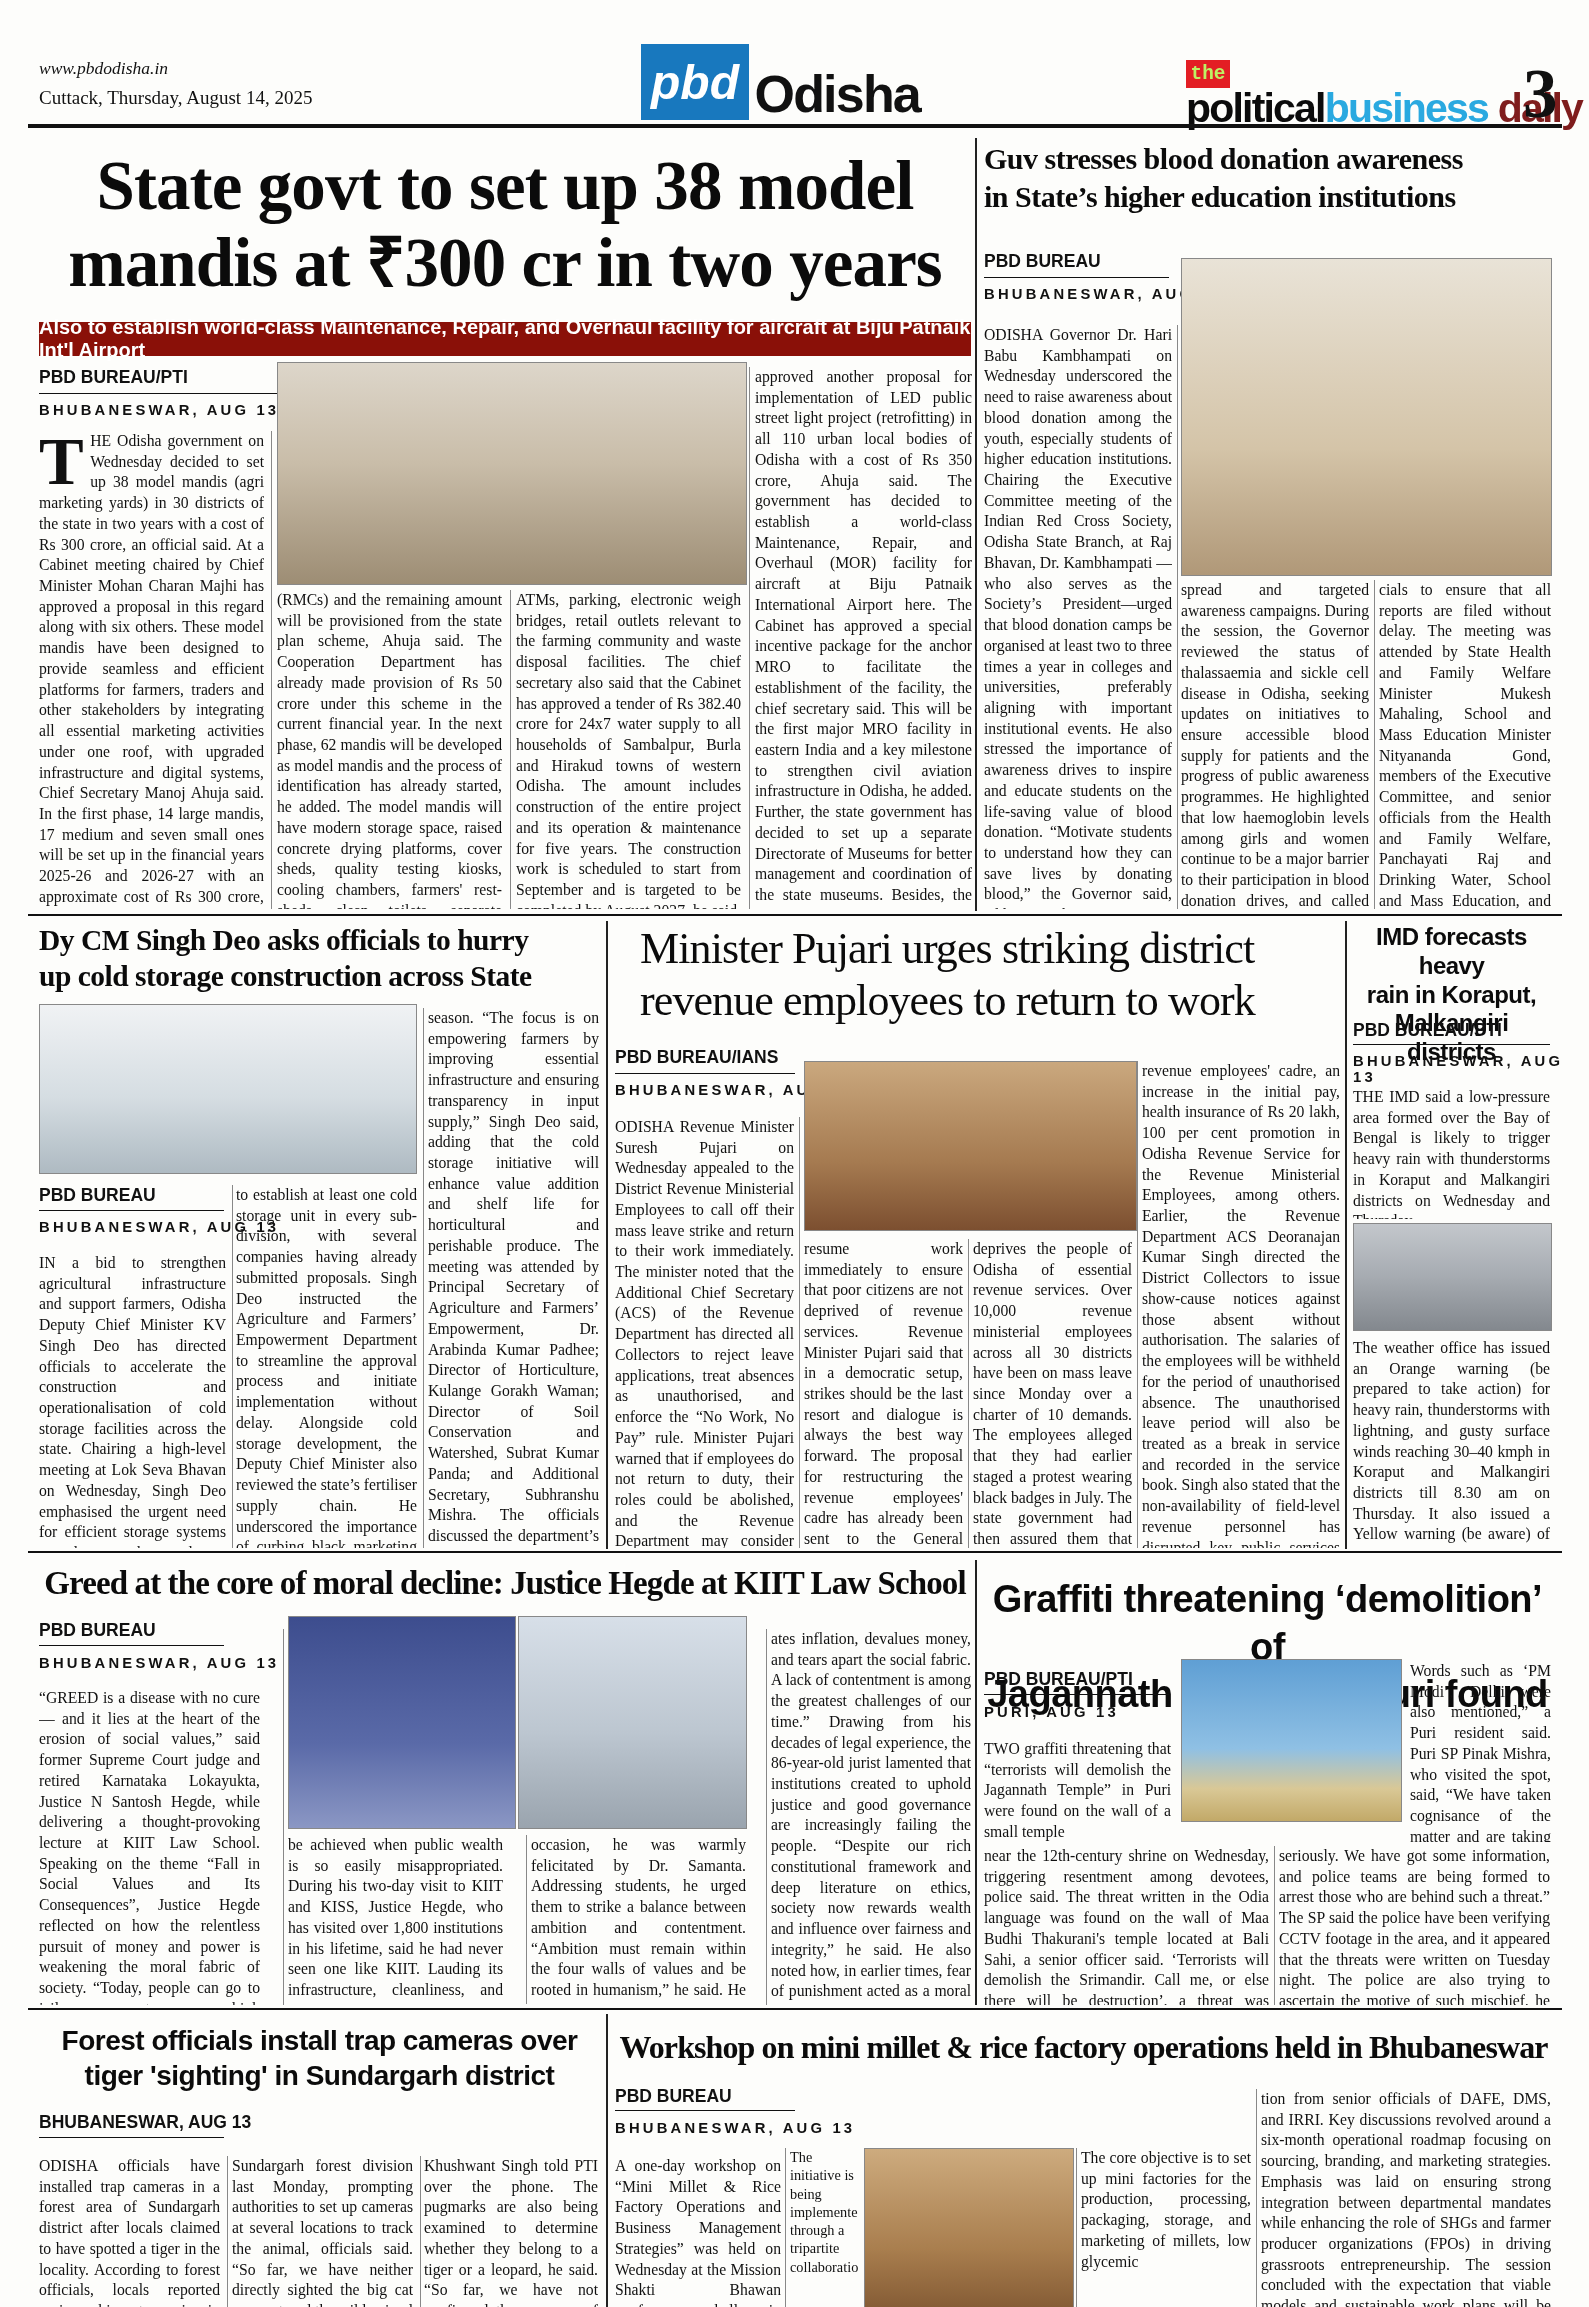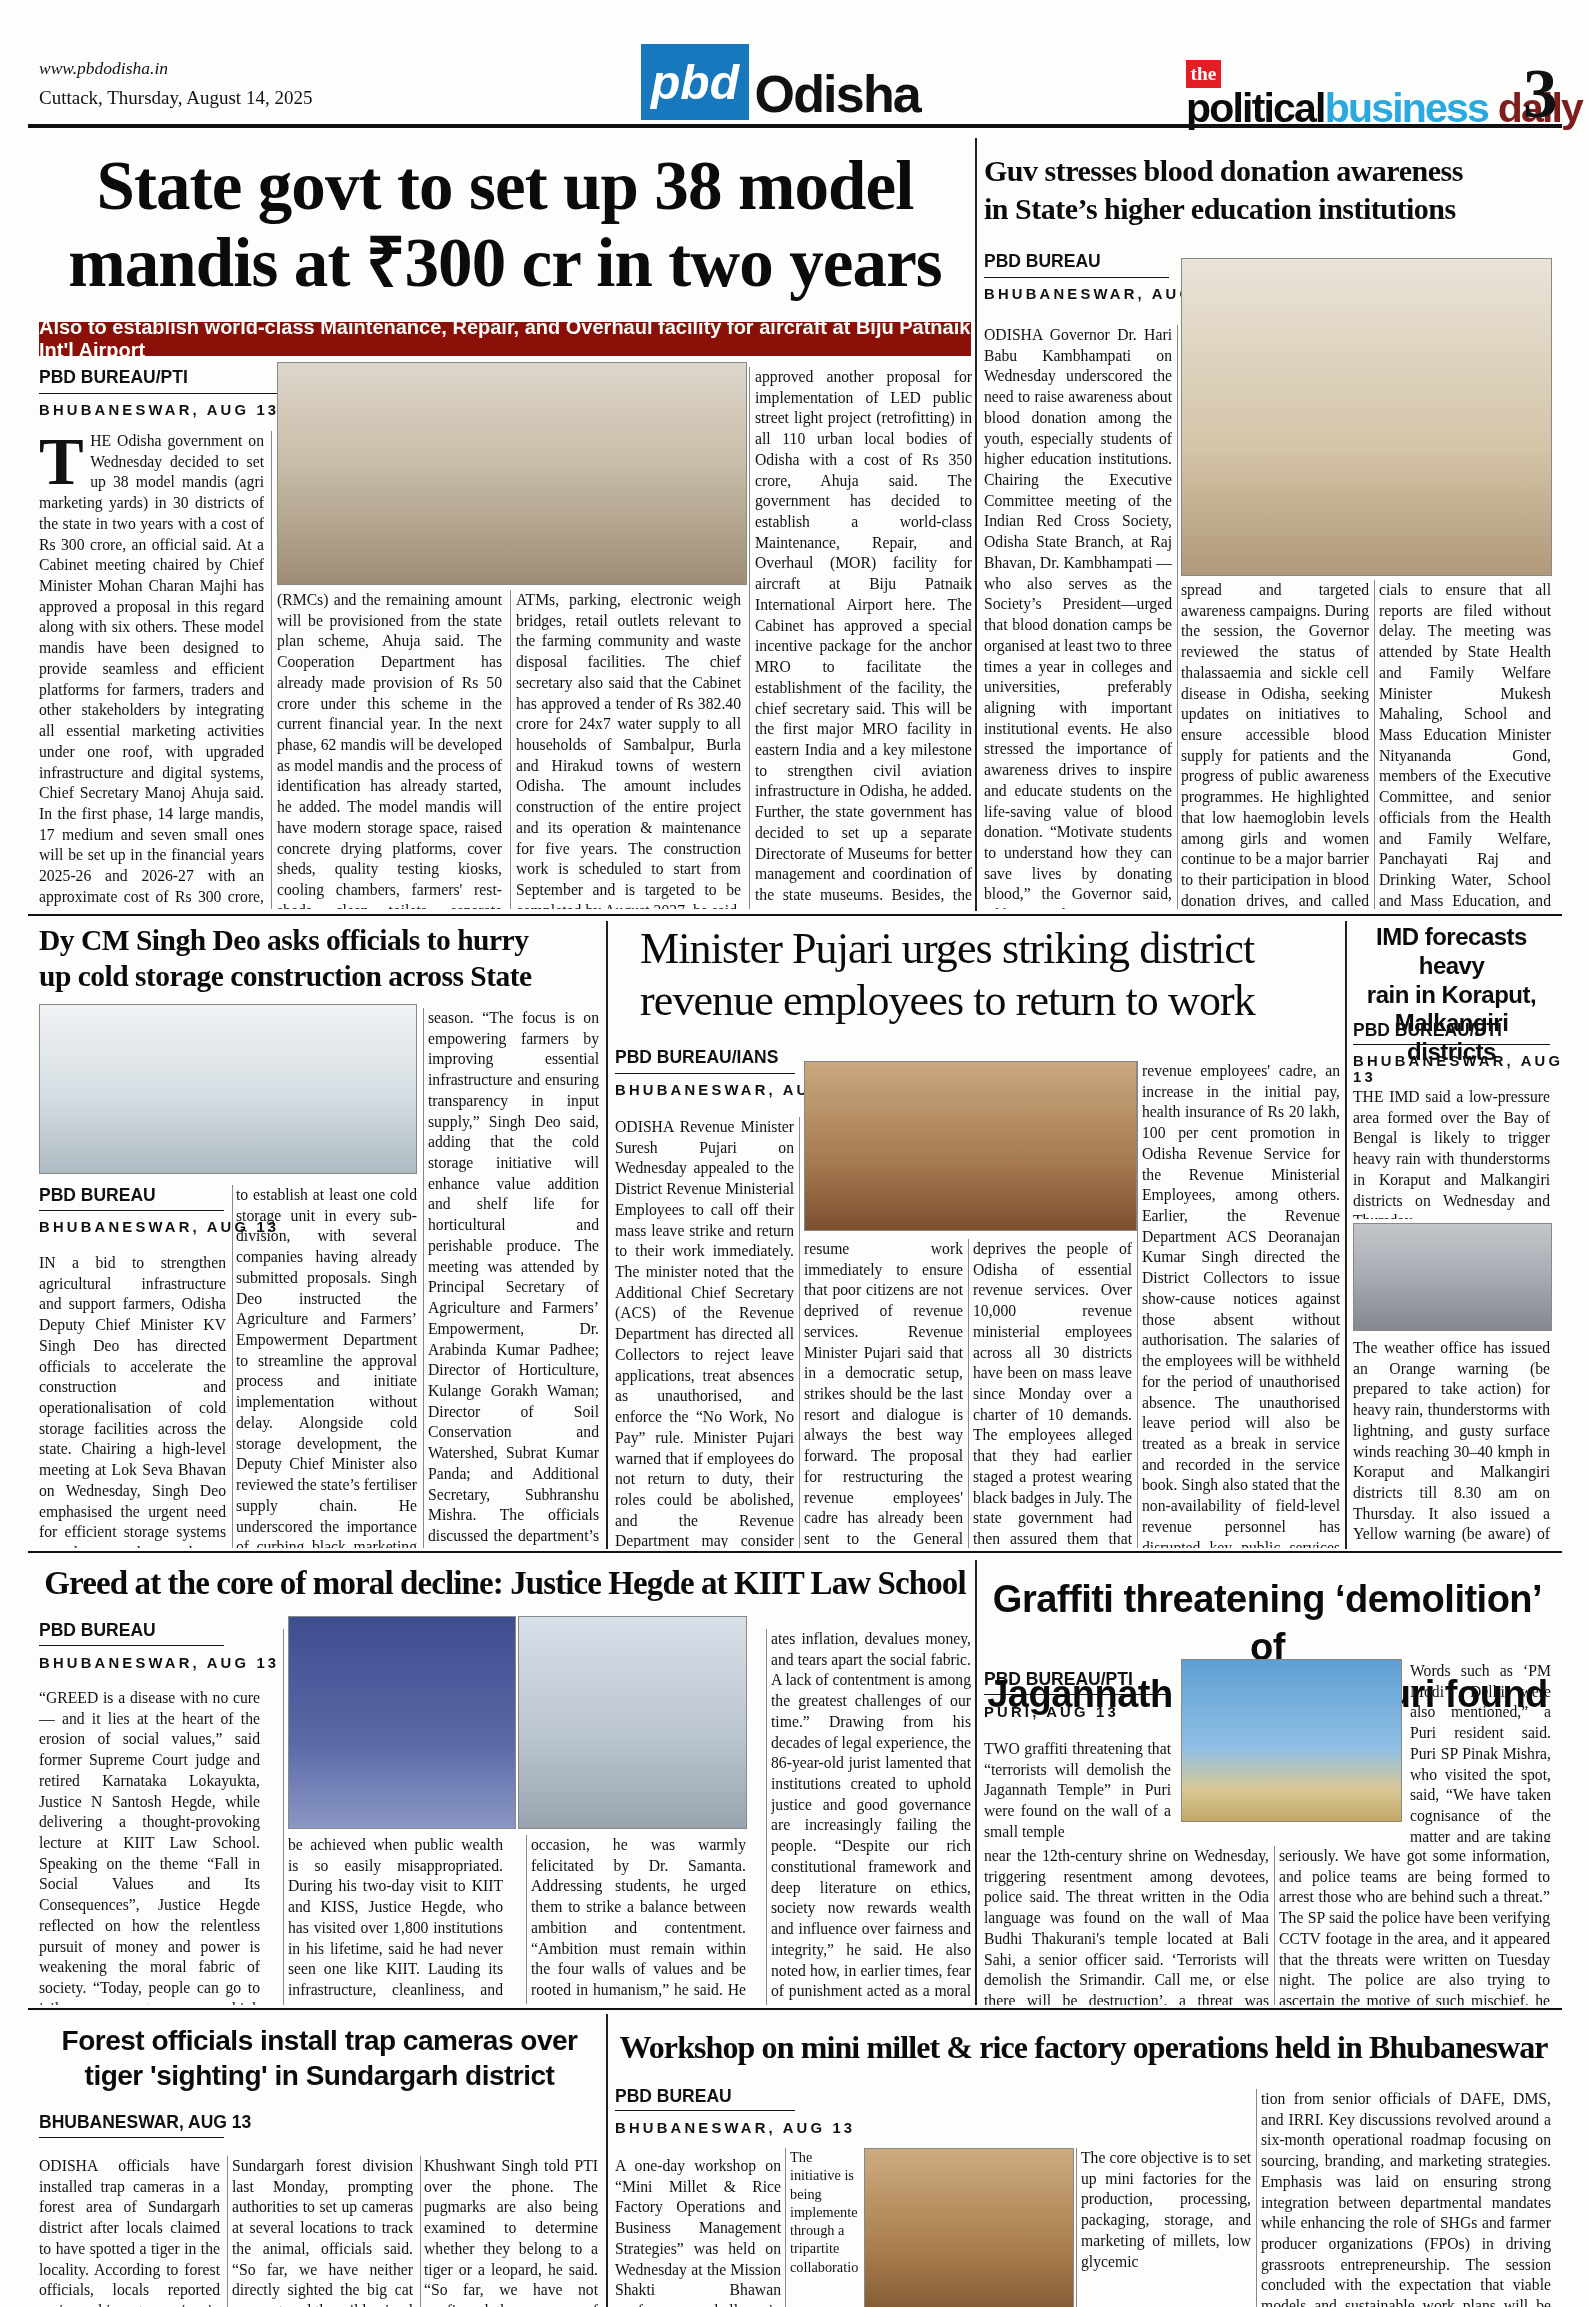--- a/index.html
+++ b/index.html
@@ -32,21 +32,21 @@
   .ph-office{background:linear-gradient(180deg,#f0f2f4 0%,#d5dde2 55%,#aebac2 100%);}
   .ph-portrait{background:linear-gradient(180deg,#caa87e 0%,#a57a50 60%,#7c4f30 100%);}
   .ph-rain{background:linear-gradient(180deg,#c3c7cc 0%,#a6abb1 50%,#83888e 100%);}
   .ph-stage{background:linear-gradient(180deg,#3d4d8e 0%,#5a6aa8 60%,#8b97c4 100%);}
   .ph-hall{background:linear-gradient(180deg,#d7dfe8 0%,#bcc6d0 55%,#9aa4ae 100%);}
   .ph-temple{background:linear-gradient(180deg,#5f9fd4 0%,#8fc0e4 55%,#d9c896 80%,#c2a968 100%);}
   .ph-grain{background:linear-gradient(180deg,#cdab7e 0%,#a97e4e 55%,#774f2c 100%);}
   
   .logo-box{background:#1878be;color:#fff;font-family:"Liberation Sans",sans-serif;
             font-weight:bold;display:flex;align-items:center;justify-content:center;}
-  .brand-the{background:#e31e24;color:#ffffff;font-family:Liberation Serif, serif;font-weight:bold;}
+  .brand-the{background:#e31e24;color:#bef264;font-family:Liberation Mono, monospace;font-weight:bold;}
 </style>
 </head>
 <body>
 
 <div class="page">
 
   <div class="abs" style="left:39px;top:58px;">
     <div class="site">www.pbdodisha.in</div>
     <div class="dateline-top" style="margin-top:8.3px;">Cuttack, Thursday, August 14, 2025</div>
   </div>
@@ -88,21 +88,21 @@
     <div class="abs body-text" style="left:755px;top:367px;width:217px;height:542px;">approved another proposal for implementation of LED public street light project (retrofitting) in all 110 urban local bodies of Odisha with a cost of Rs 350 crore, Ahuja said. The government has decided to establish a world-class Maintenance, Repair, and Overhaul (MOR) facility for aircraft at Biju Patnaik International Airport here. The Cabinet has approved a special incentive package for the anchor MRO to facilitate the establishment of the facility, the chief secretary said. This will be the first major MRO facility in eastern India and a key milestone to strengthen civil aviation infrastructure in Odisha, he added. Further, the state government has decided to set up a separate Directorate of Museums for better management and coordination of the state museums. Besides, the Cabinet has approved promulgation of rules for recruitment of faculties in the government-run colleges of nursing &amp; ANM training centres.</div>
 
     <div class="crule" style="left:271px;top:431px;height:478px;"></div>
     <div class="crule" style="left:510px;top:590px;height:319px;"></div>
     <div class="crule" style="left:749px;top:367px;height:542px;"></div>
   </div>
 
   <div class="vrule" style="left:975px;top:138px;height:773px;"></div>
 
   <div>
-    <div class="abs headline-serif" style="left:984px;top:152px;width:568px;font-size:30px;line-height:1.25;letter-spacing:-0.5px;">
+    <div class="abs headline-serif" style="left:984px;top:140px;width:568px;font-size:30px;line-height:1.25;letter-spacing:-0.5px;">
       <div>Guv stresses blood donation awareness</div>
       <div>in State’s higher education institutions</div>
     </div>
     <div class="abs byline" style="left:984px;top:251px;">PBD BUREAU</div>
     <div class="byrule" style="left:984px;top:277px;width:185px;"></div>
     <div class="abs dateline" style="left:984px;top:286px;">BHUBANESWAR, AUG 13</div>
 
     <div class="photo ph-guv" style="left:1181px;top:258px;width:369px;height:316px;"></div>
 
     <div class="abs body-text" style="left:984px;top:325px;width:188px;height:584px;">ODISHA Governor Dr. Hari Babu Kambhampati on Wednesday underscored the need to raise awareness about blood donation among the youth, especially students of higher education institutions. Chairing the Executive Committee meeting of the Indian Red Cross Society, Odisha State Branch, at Raj Bhavan, Dr. Kambhampati — who also serves as the Society’s President—urged that blood donation camps be organised at least two to three times a year in colleges and universities, preferably aligning with important institutional events. He also stressed the importance of awareness drives to inspire and educate students on the life-saving value of blood donation. “Motivate students to understand how they can save lives by donating blood,” the Governor said, adding that persistent misconceptions around blood donation must be addressed through wide-</div>

